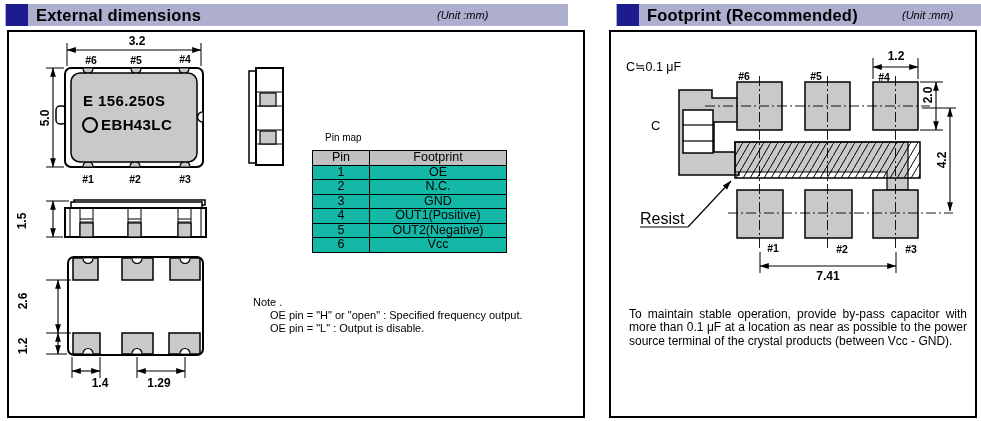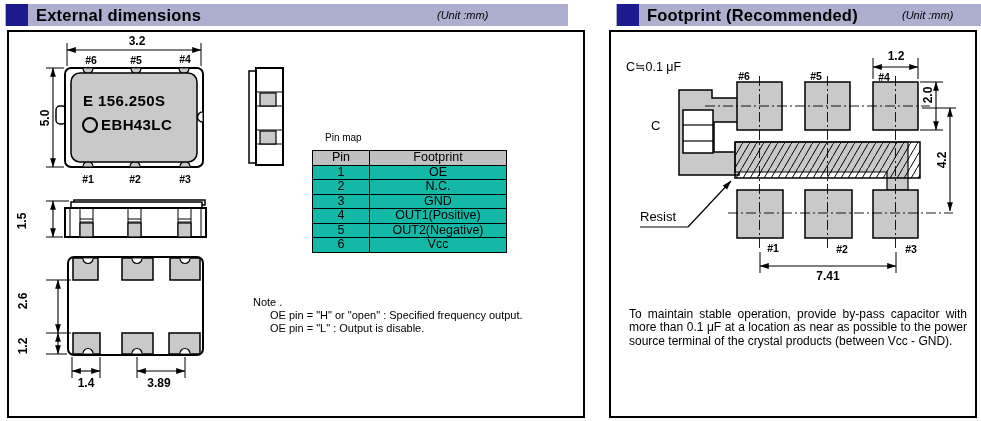--- a/index.html
+++ b/index.html
@@ -215,22 +215,22 @@
   <div class="hsq"></div>
   <div class="htitle" style="left:31px;">Footprint (Recommended)</div>
   <div class="hunit" style="left:286px;">(Unit :mm)</div>
 </div>
 
 <div class="t dimtxt c" style="left:137px; top:42px;">3.2</div>
 <div class="t dimtxt rot" style="left:46px; top:118px;">5.0</div>
 <div class="t dimtxt rot" style="left:23px; top:221px;">1.5</div>
 <div class="t dimtxt rot" style="left:24px; top:301px;">2.6</div>
 <div class="t dimtxt rot" style="left:24px; top:346px;">1.2</div>
-<div class="t dimtxt c" style="left:86px; top:384px;text-align:center;">1.4</div>
-<div class="t dimtxt c" style="left:159px; top:384px;">3.89</div>
+<div class="t dimtxt c" style="left:100px; top:384px;text-align:center;">1.4</div>
+<div class="t dimtxt c" style="left:159px; top:384px;">1.29</div>
 
 <div class="t pintxt c" style="left:91px; top:61px;">#6</div>
 <div class="t pintxt c" style="left:136px; top:61px;">#5</div>
 <div class="t pintxt c" style="left:185px; top:60px;">#4</div>
 <div class="t pintxt c" style="left:88px; top:180px;">#1</div>
 <div class="t pintxt c" style="left:135px; top:180px;">#2</div>
 <div class="t pintxt c" style="left:185px; top:180px;">#3</div>
 
 <div class="t mark" style="left:83px; top:93px;">E 156.250S</div>
 <div class="t mark" style="left:101px; top:117px;">EBH43LC</div>
@@ -272,21 +272,21 @@
   </tr>
 </tbody>
   </table>
 
 <div class="t notetxt" style="left:253px; top:296px;">Note .</div>
 <div class="t notetxt" style="left:270px; top:309px;">OE pin = "H" or "open" : Specified frequency output.</div>
 <div class="t notetxt" style="left:270px; top:322px;">OE pin = "L" : Output is disable.</div>
 
 <div class="t" style="left:626px; top:61px; font-size:12.5px;">C≒0.1 μF</div>
 <div class="t" style="left:651px; top:119px; font-size:13px;">C</div>
-<div class="t" style="left:640px; top:210px; font-size:13px;">Resist</div>
+<div class="t" style="left:640px; top:210px; font-size:16px;">Resist</div>
 
 <div class="t pintxt c" style="left:744px; top:77px;">#6</div>
 <div class="t pintxt c" style="left:816px; top:77px;">#5</div>
 <div class="t pintxt c" style="left:884px; top:78px;">#4</div>
 <div class="t pintxt c" style="left:773px; top:249px;">#1</div>
 <div class="t pintxt c" style="left:842px; top:250px;">#2</div>
 <div class="t pintxt c" style="left:911px; top:250px;">#3</div>
 
 <div class="t dimtxt c" style="left:896px; top:57px;">1.2</div>
 <div class="t dimtxt rot" style="left:929px; top:95px;">2.0</div>

